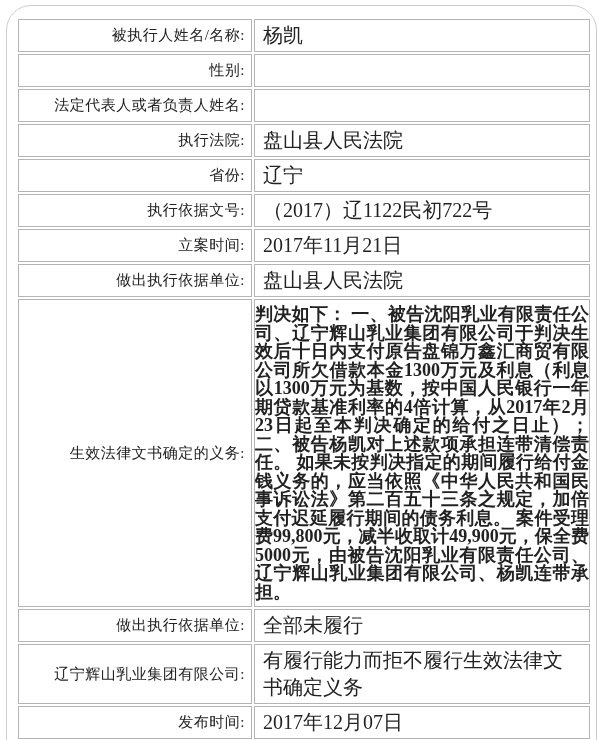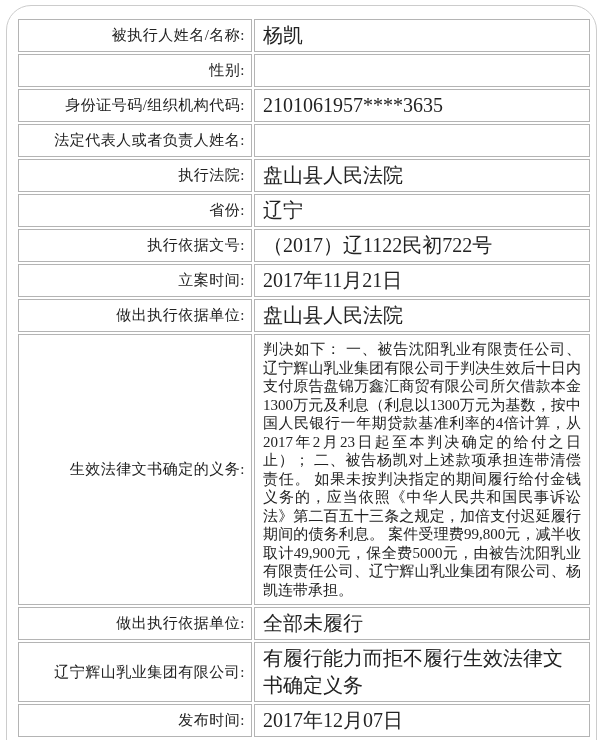--- a/index.html
+++ b/index.html
@@ -50,43 +50,40 @@
   }
   td.value-cell {
     text-align: left;
     padding: 2px 8px;
     font-size: 20px;
   }
   tr.simple td {
     height: 33px;
   }
   tr.multiline td.value-cell {
-    font-size: 15px;
+    font-size: 18px;
     line-height: 18.5px;
     text-align: justify;
-    padding: 5px 8px;
+    padding: 5px 0;
+    font-weight: bold;
   }
 </style>
 </head>
 <body>
 
 <div class="outer-card">
   <table class="record">
     <tbody id="record-tbody">
         <tr class="record-row simple">
     <td class="label-cell">被执行人姓名/名称:</td>
     <td class="value-cell">杨凯</td>
   </tr>
         <tr class="record-row simple">
     <td class="label-cell">性别:</td>
     <td class="value-cell"></td>
-  </tr>
-        <tr class="record-row simple">
-    <td class="label-cell">身份证号码/组织机构代码:</td>
-    <td class="value-cell">2101061957****3635</td>
   </tr>
         <tr class="record-row simple">
     <td class="label-cell">法定代表人或者负责人姓名:</td>
     <td class="value-cell"></td>
   </tr>
         <tr class="record-row simple">
     <td class="label-cell">执行法院:</td>
     <td class="value-cell">盘山县人民法院</td>
   </tr>
         <tr class="record-row simple">

